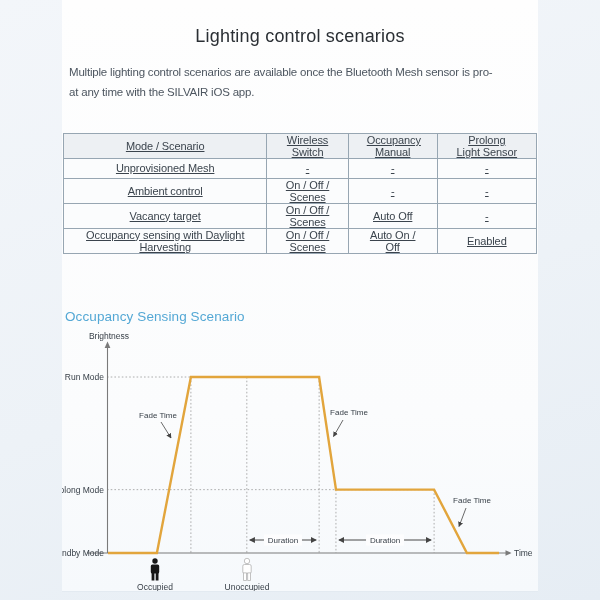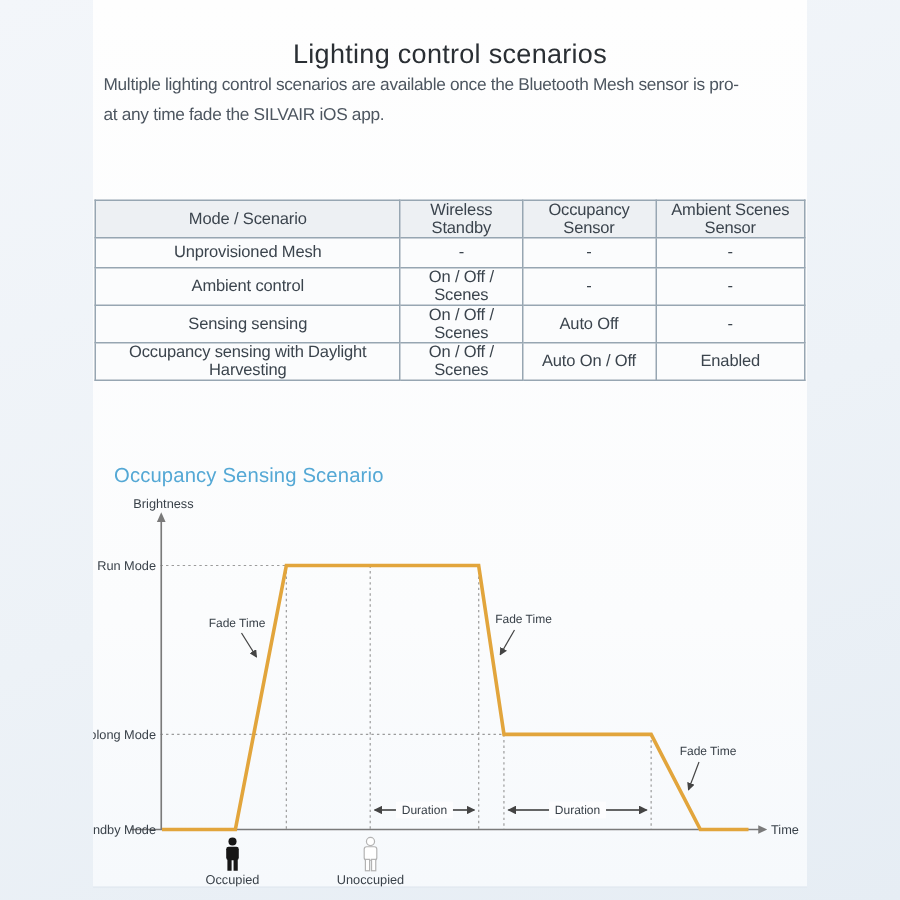--- a/index.html
+++ b/index.html
@@ -11,35 +11,35 @@
   .sheet{
     position:absolute;left:62px;top:0;width:476px;height:591px;
     background:linear-gradient(180deg,#fefefe 0%,#fbfcfd 70%,#f6f9fc 100%);
     border-bottom:1px solid #e3eaf1;
   }
   .page-title{
     position:absolute;top:26px;left:0;width:100%;margin:0;text-align:center;
     font-size:18px;font-weight:400;color:#2a2f34;letter-spacing:.2px;
   }
   .intro{
-    position:absolute;top:48px;left:7px;width:466px;
+    position:absolute;top:63px;left:7px;width:466px;
     font-size:11.5px;line-height:19.5px;color:#4d5660;letter-spacing:-.2px;
     white-space:nowrap;
   }
   table.scenario{
     position:absolute;top:133px;left:1px;width:474px;
     border-collapse:collapse;table-layout:fixed;
     font-size:11px;color:#3b444d;text-align:center;letter-spacing:-.1px;
   }
-  .scenario th,.scenario td{border:1px solid #97a6b2;padding:0 6px;height:18.6px;font-weight:400;}
+  .scenario th,.scenario td{border:1px solid #97a6b2;padding:0 18px;height:18.6px;font-weight:400;text-decoration:underline;}
   .scenario thead th{background:#edf0f3;}
   .scenario tbody td{background:#fbfcfd;}
   .col1{width:43%}.col2{width:17.2%}.col3{width:18.8%}.col4{width:21%}
   .section-heading{
-    position:absolute;top:309px;left:14px;margin:0;
+    position:absolute;top:309px;left:3px;margin:0;
     font-size:13.5px;font-weight:500;color:#54a8d5;letter-spacing:.1px;text-align:right;
   }
   svg.chart{position:absolute;left:0;top:330px;}
   svg.chart text{font-family:"Liberation Sans",sans-serif;fill:#394149;}
   .axis{stroke:#7a7a7a;stroke-width:1.1;fill:none;}
   .axis-head{fill:#7a7a7a;}
   .dotted{stroke:#9b9b9b;stroke-width:.8;stroke-dasharray:1.6 2.1;fill:none;}
   .axis-label{font-size:8.5px;}
   .mode-label{font-size:8.5px;text-anchor:end;}
   .anno{font-size:8px;}
@@ -51,53 +51,53 @@
 </head>
 <body>
 
 <div class="canvas">
   <div class="sheet">
 
     <h1 class="page-title">Lighting control scenarios</h1>
 
     <div class="intro">
       <div>Multiple lighting control scenarios are available once the Bluetooth Mesh sensor is pro-</div>
-      <div>at any time fade the SILVAIR iOS app.</div>
+      <div>at any time with the SILVAIR iOS app.</div>
     </div>
 
     <table class="scenario">
       <colgroup>
           <col class="col1">
           <col class="col2">
           <col class="col3">
           <col class="col4">
         </colgroup>
       <thead>
           <tr>
             <th>Mode / Scenario</th>
-            <th>Wireless Standby</th>
-            <th>Occupancy Sensor</th>
-            <th>Ambient Scenes Sensor</th>
+            <th>Wireless Switch</th>
+            <th>Occupancy Manual</th>
+            <th>Prolong Light Sensor</th>
           </tr>
         </thead>
       <tbody>
           <tr>
             <td>Unprovisioned Mesh</td>
             <td>-</td>
             <td>-</td>
             <td>-</td>
           </tr>
           <tr>
             <td>Ambient control</td>
             <td>On / Off / Scenes</td>
             <td>-</td>
             <td>-</td>
           </tr>
           <tr>
-            <td>Sensing sensing</td>
+            <td>Vacancy target</td>
             <td>On / Off / Scenes</td>
             <td>Auto Off</td>
             <td>-</td>
           </tr>
           <tr>
             <td>Occupancy sensing with Daylight Harvesting</td>
             <td>On / Off / Scenes</td>
             <td>Auto On / Off</td>
             <td>Enabled</td>
           </tr>

